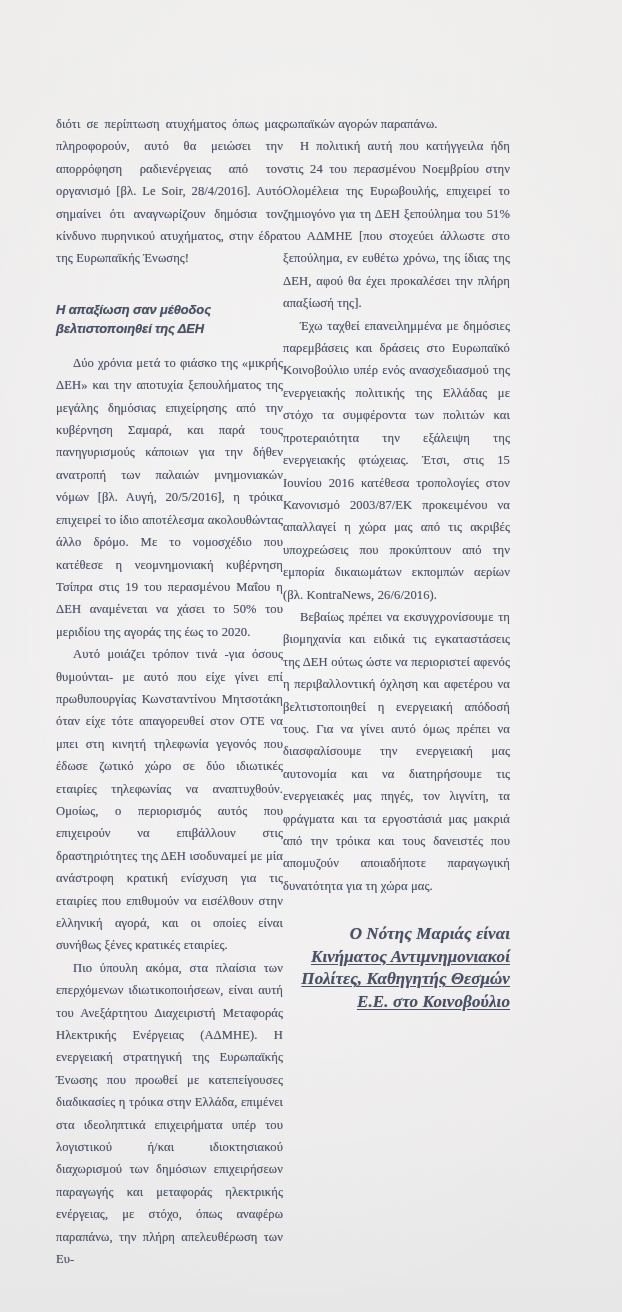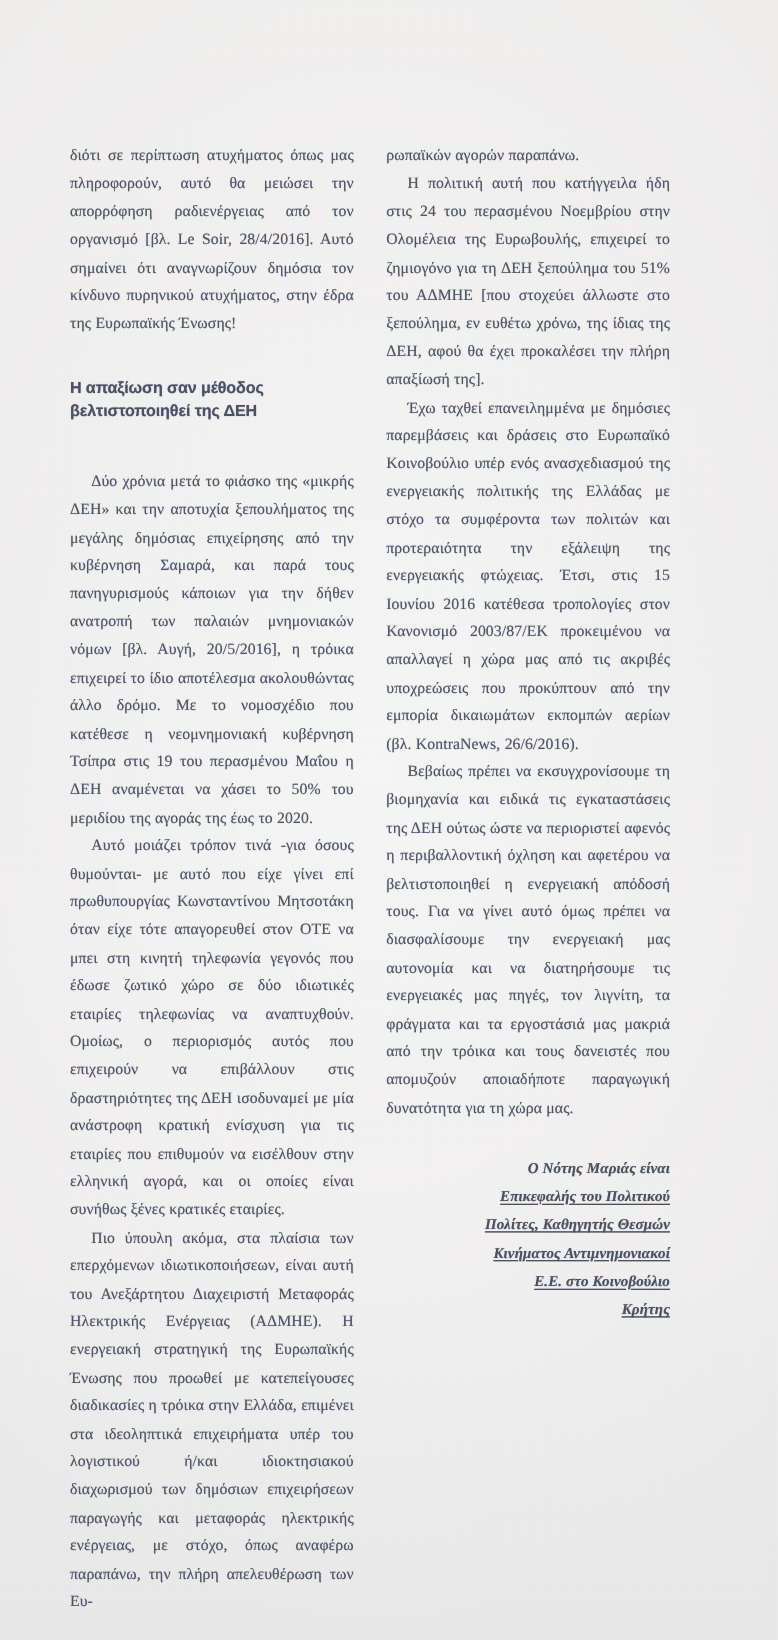--- a/index.html
+++ b/index.html
@@ -33,21 +33,20 @@
   }
 
   
   #article {
     position: absolute;
     left: 56px;
     top: 113px;
     width: 480px;
     height: 1125px;
     display: flex;
-    gap: 26px;
     align-items: flex-start;
   }
 
   .column {
     width: 227px;
     flex: 0 0 227px;
   }
 
   .col-left  { padding-top: 0px; }
   .col-right { padding-top: 0px; }
@@ -70,43 +69,44 @@
     text-justify: inter-word;
     letter-spacing: 0.08px;
     word-spacing: 0.2px;
     hyphens: manual;
     color: #4e5569;
     text-shadow: 0 0 0.7px rgba(78,85,105,0.55);
   }
 
   p.para + p.para { text-indent: 17px; }
   p.para.cont     { text-indent: 0; }
-  p.para.indent   { text-indent: 17px; margin-top: 22px; }
+  p.para.indent   { text-indent: 17px; }
 
   .headline {
     margin: 0;
     padding: 0;
     font-family: "Liberation Sans", "DejaVu Sans", sans-serif;
     font-weight: bold;
     font-size: 12.9px;
     line-height: 19px;
     letter-spacing: -0.1px;
     color: #4a5165;
     text-shadow: 0 0 0.8px rgba(74,81,101,0.6);
+    font-style: italic;
   }
 
   .gap-before-headline { height: 30px; }
   .gap-after-headline  { height: 14px; }
 
   .signature {
     margin: 26px 0 0 0;
     font-family: "Liberation Serif", "DejaVu Serif", serif;
     font-weight: bold;
     font-style: italic;
-    font-size: 12px;
+    font-size: 17px;
     line-height: 22.6px;
     text-align: right;
     letter-spacing: 0.1px;
     color: #4a5165;
     text-shadow: 0 0 0.8px rgba(74,81,101,0.55);
   }
   .signature .line { display: block; }
   .signature .underline { text-decoration: underline; text-underline-offset: 2px; }
 
   
@@ -147,25 +147,23 @@
         <p class="para cont">ρωπαϊκών αγορών παραπάνω.</p>
 
         <p class="para">Η πολιτική αυτή που κατήγγειλα ήδη στις 24 του περασμένου Νοεμβρίου στην Ολομέλεια της Ευρωβουλής, επιχειρεί το ζημιογόνο για τη ΔΕΗ ξεπούλημα του 51% του ΑΔΜΗΕ [που στοχεύει άλλωστε στο ξεπούλημα, εν ευθέτω χρόνω, της ίδιας της ΔΕΗ, αφού θα έχει προκαλέσει την πλήρη απαξίωσή της].</p>
 
         <p class="para">Έχω ταχθεί επανειλημμένα με δημόσιες παρεμβάσεις και δράσεις στο Ευρωπαϊκό Κοινοβούλιο υπέρ ενός ανασχεδιασμού της ενεργειακής πολιτικής της Ελλάδας με στόχο τα συμφέροντα των πολιτών και προτεραιότητα την εξάλειψη της ενεργειακής φτώχειας. Έτσι, στις 15 Ιουνίου 2016 κατέθεσα τροπολογίες στον Κανονισμό 2003/87/ΕΚ προκειμένου να απαλλαγεί η χώρα μας από τις ακριβές υποχρεώσεις που προκύπτουν από την εμπορία δικαιωμάτων εκπομπών αερίων (βλ. KontraNews, 26/6/2016).</p>
 
         <p class="para">Βεβαίως πρέπει να εκσυγχρονίσουμε τη βιομηχανία και ειδικά τις εγκαταστάσεις της ΔΕΗ ούτως ώστε να περιοριστεί αφενός η περιβαλλοντική όχληση και αφετέρου να βελτιστοποιηθεί η ενεργειακή απόδοσή τους. Για να γίνει αυτό όμως πρέπει να διασφαλίσουμε την ενεργειακή μας αυτονομία και να διατηρήσουμε τις ενεργειακές μας πηγές, τον λιγνίτη, τα φράγματα και τα εργοστάσιά μας μακριά από την τρόικα και τους δανειστές που απομυζούν αποιαδήποτε παραγωγική δυνατότητα για τη χώρα μας.</p>
 
         <div class="signature">
           <span class="line">Ο Νότης Μαριάς είναι</span>
-          <span class="line underline">Επικεφαλής του Πολιτικού</span>
+          <span class="line underline">Κινήματος Αντιμνημονιακοί</span>
           <span class="line underline">Πολίτες, Καθηγητής Θεσμών</span>
-          <span class="line underline">Κινήματος Αντιμνημονιακοί</span>
           <span class="line underline">Ε.Ε. στο Κοινοβούλιο</span>
-          <span class="line underline">Κρήτης</span>
         </div>
 
       </div>
 
     </div>
 
   </div>
 
   <div id="grain"></div>
 

